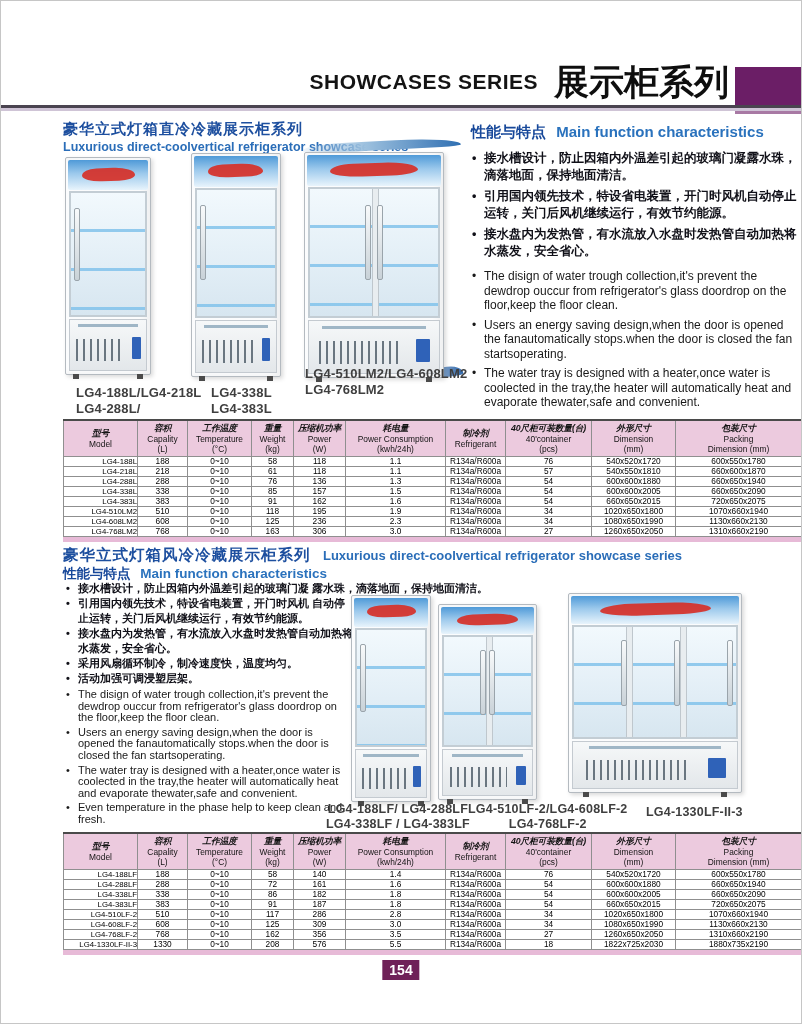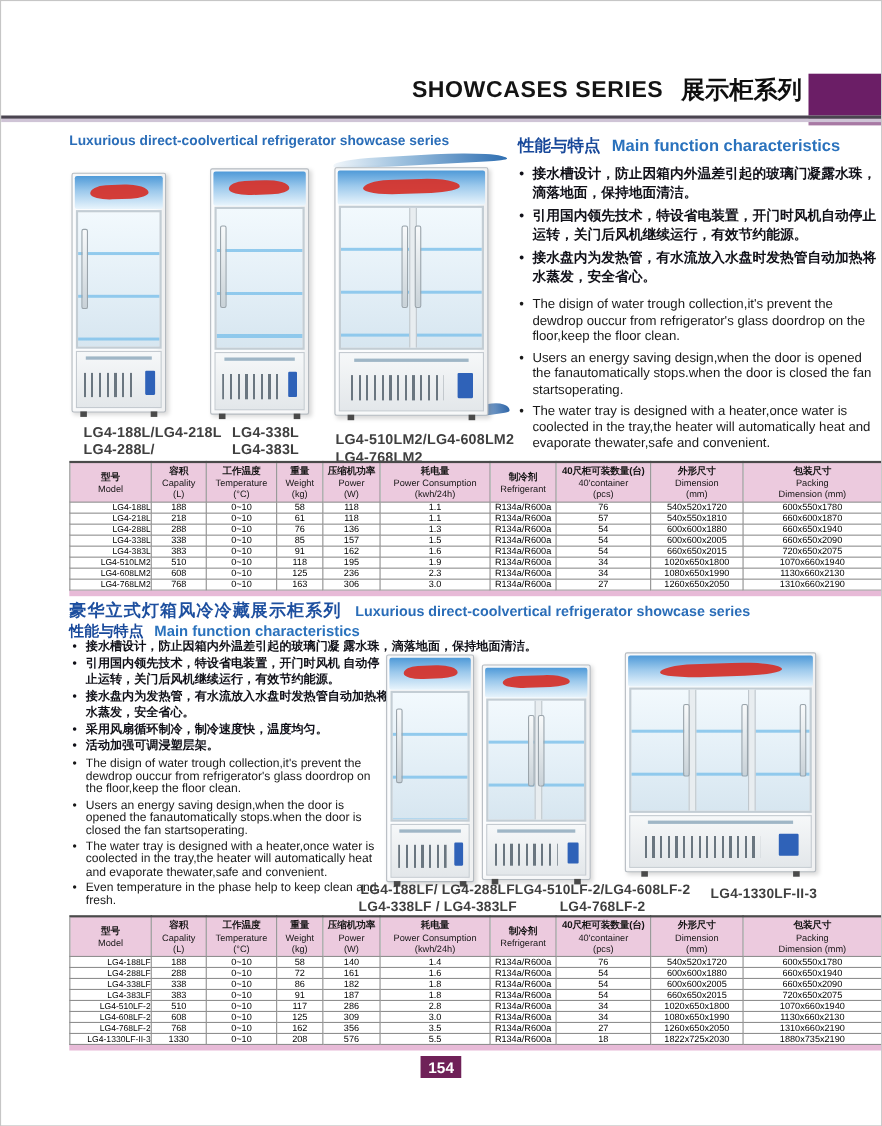--- a/index.html
+++ b/index.html
@@ -2,21 +2,21 @@
 <html><head>
 <meta charset="utf-8">
 <style>
   html,body{margin:0;padding:0;background:#fff;}
   .page{position:relative;width:800px;height:1022px;background:#fff;border:1px solid #c6c6c6;
         font-family:"Liberation Sans",sans-serif;overflow:hidden;}
 
   
   .hdr{position:absolute;top:58px;left:0;right:72px;height:46px;display:flex;justify-content:flex-end;align-items:center;gap:16px;}
   .hdr-en{font-size:21px;font-weight:bold;color:#141414;letter-spacing:.5px;}
-  .hdr-cn{font-size:22px;font-weight:bold;color:#0e0e0e;}
+  .hdr-cn{font-size:35px;font-weight:bold;color:#0e0e0e;}
   .hdr-block{position:absolute;top:66px;right:0;width:66px;height:38px;background:#6b1e66;}
   .hdr-block::after{content:"";position:absolute;left:0;right:0;top:100%;height:9px;background:#a879a4;}
   .hdr-rule{position:absolute;top:104px;left:0;width:800px;height:3px;background:#4a4450;}
   .hdr-rule2{position:absolute;top:107px;left:0;width:800px;height:3px;background:#cfc4d6;}
 
   
   .s1-title{position:absolute;left:62px;top:119px;}
   .s1-cn{font-size:15px;font-weight:bold;color:#1d4f9f;letter-spacing:1px;}
   .s1-en{font-size:12.5px;color:#2a6db8;font-weight:bold;margin-top:1px;}
   .swoosh-a{position:absolute;left:302px;top:140px;width:158px;height:9px;
@@ -43,30 +43,30 @@
   .feat-col .enlist{margin-top:10px;}
   .mid-cn{position:absolute;left:64px;top:580px;width:288px;}
   .mid-cn .bullet-item{font-size:11px;font-weight:bold;color:#101018;line-height:15px;margin-bottom:0;}
   .mid-cn .bullet-item:first-child{width:500px;}
   .mid-en{position:absolute;left:64px;top:688px;width:282px;}
   .mid-en .bullet-item{font-size:11px;color:#191919;line-height:11.6px;margin-bottom:3px;}
 
   
   .cap{position:absolute;font-size:13px;font-weight:bold;color:#3f3f3f;line-height:16px;letter-spacing:.2px;}
   .cap4,.cap5,.cap6{font-size:12.5px;line-height:14.5px;text-align:center;}
-  .cap1{left:75px;top:384px}.cap2{left:210px;top:384px}.cap3{left:304px;top:391px}
+  .cap1{left:75px;top:384px}.cap2{left:210px;top:384px}.cap3{left:304px;top:365px}
   .cap4{left:325px;top:801px}.cap5{left:467px;top:801px}.cap6{left:645px;top:804px}
 
   
   .spec-table{position:absolute;left:62px;width:738px;border-collapse:collapse;table-layout:fixed;
     background:#fff;border:1px solid #555;border-top:2px solid #4a4a4a;}
   .t1{top:418px}.t2{top:831px}
   .spec-table th,.spec-table td{border:1px solid #8f8f8f;overflow:hidden;}
   .spec-table th{background:#eccade;font-weight:normal;padding:2px 0;vertical-align:middle;}
-  .h-cn{display:block;font-size:8.8px;font-weight:bold;color:#141414;line-height:11px;letter-spacing:-.2px;}
+  .h-cn{display:block;font-size:8.8px;font-weight:bold;color:#141414;line-height:11px;letter-spacing:-.2px;font-style:italic;}
   .h-en{display:block;font-size:8.4px;color:#141414;line-height:10px;}
   .h-unit{display:block;font-size:8.4px;color:#141414;line-height:10px;}
   .spec-table td{font-size:8.3px;height:9px;line-height:9px;text-align:center;color:#000;padding:0;}
   .spec-table td:first-child{font-size:7.8px;text-align:right;}
   .bar1{position:absolute;left:62px;top:536px;width:738px;height:5px;background:#e7bad7;}
   .bar2{position:absolute;left:62px;top:949px;width:738px;height:5px;background:#e7bad7;}
 
   
   .page-num{position:absolute;top:959px;left:50%;transform:translateX(-50%);
     background:#6f2158;color:#fff;font-size:14px;font-weight:bold;padding:2px 7px;}
@@ -109,20 +109,21 @@
 
   <div class="hdr">
     <span class="hdr-en">SHOWCASES SERIES</span>
     <span class="hdr-cn">展示柜系列</span>
   </div>
   <div class="hdr-block"></div>
   <div class="hdr-rule"></div>
   <div class="hdr-rule2"></div>
 
   <div class="s1-title">
+    <div class="s1-cn">豪华立式灯箱直冷冷藏展示柜系列</div>
     <div class="s1-en">Luxurious direct-coolvertical refrigerator showcase series</div>
   </div>
   <div class="swoosh-a"></div>
   <div class="swoosh-b"></div>
 
   <div class="fridge f1">
     <div class="fr-banner">
         <i class="brand"></i>
       </div>
     <div class="fr-glass">

